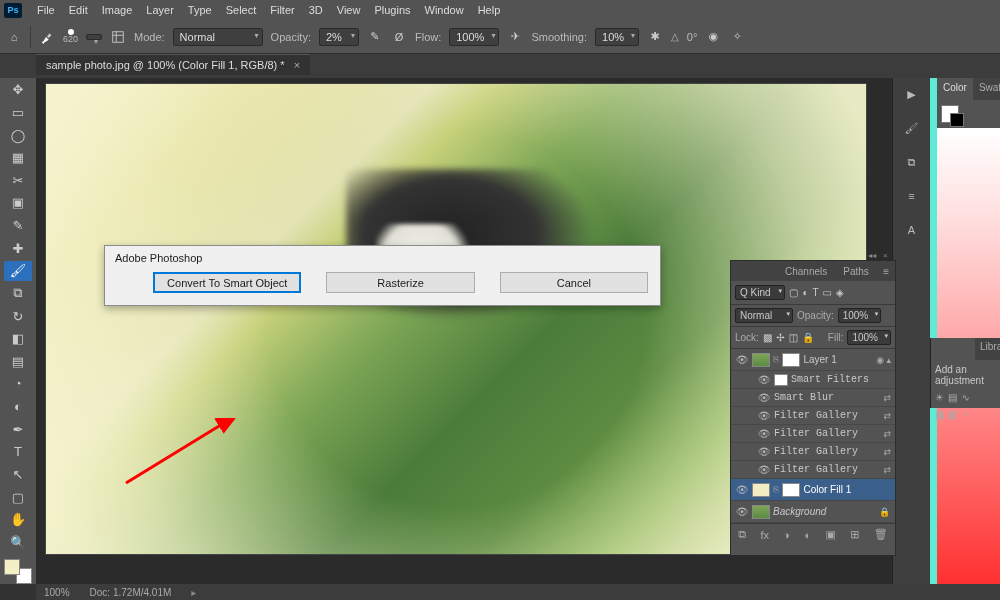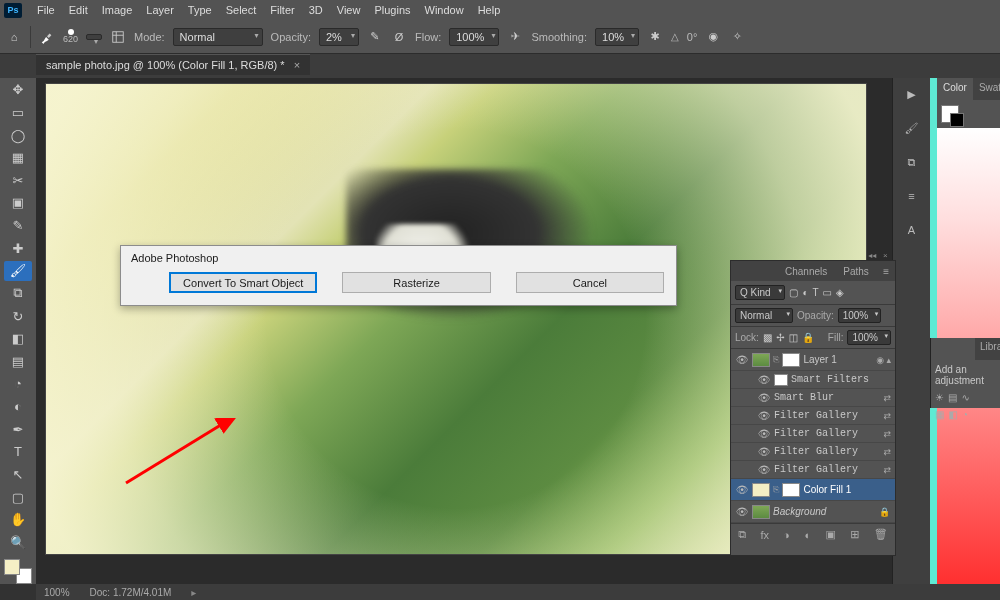--- a/index.html
+++ b/index.html
@@ -210,21 +210,21 @@
       background:#3c3c3c;
       display:flex; align-items:center;
       padding:0 8px; gap:20px;
       color:#aaa;
       font-size:10px;
     }
 
     
     .dialog {
       position:absolute;
-      left:120px; top:245px;
+      left:104px; top:245px;
       width:557px;
       background:#f0f0f0;
       border:1px solid #8c8c8c;
       color:#1a1a1a;
       font-size:11px;
       box-shadow: 0 3px 8px rgba(0,0,0,0.3);
       z-index:100;
     }
     .dialog-header {
       padding:6px 10px 4px;

